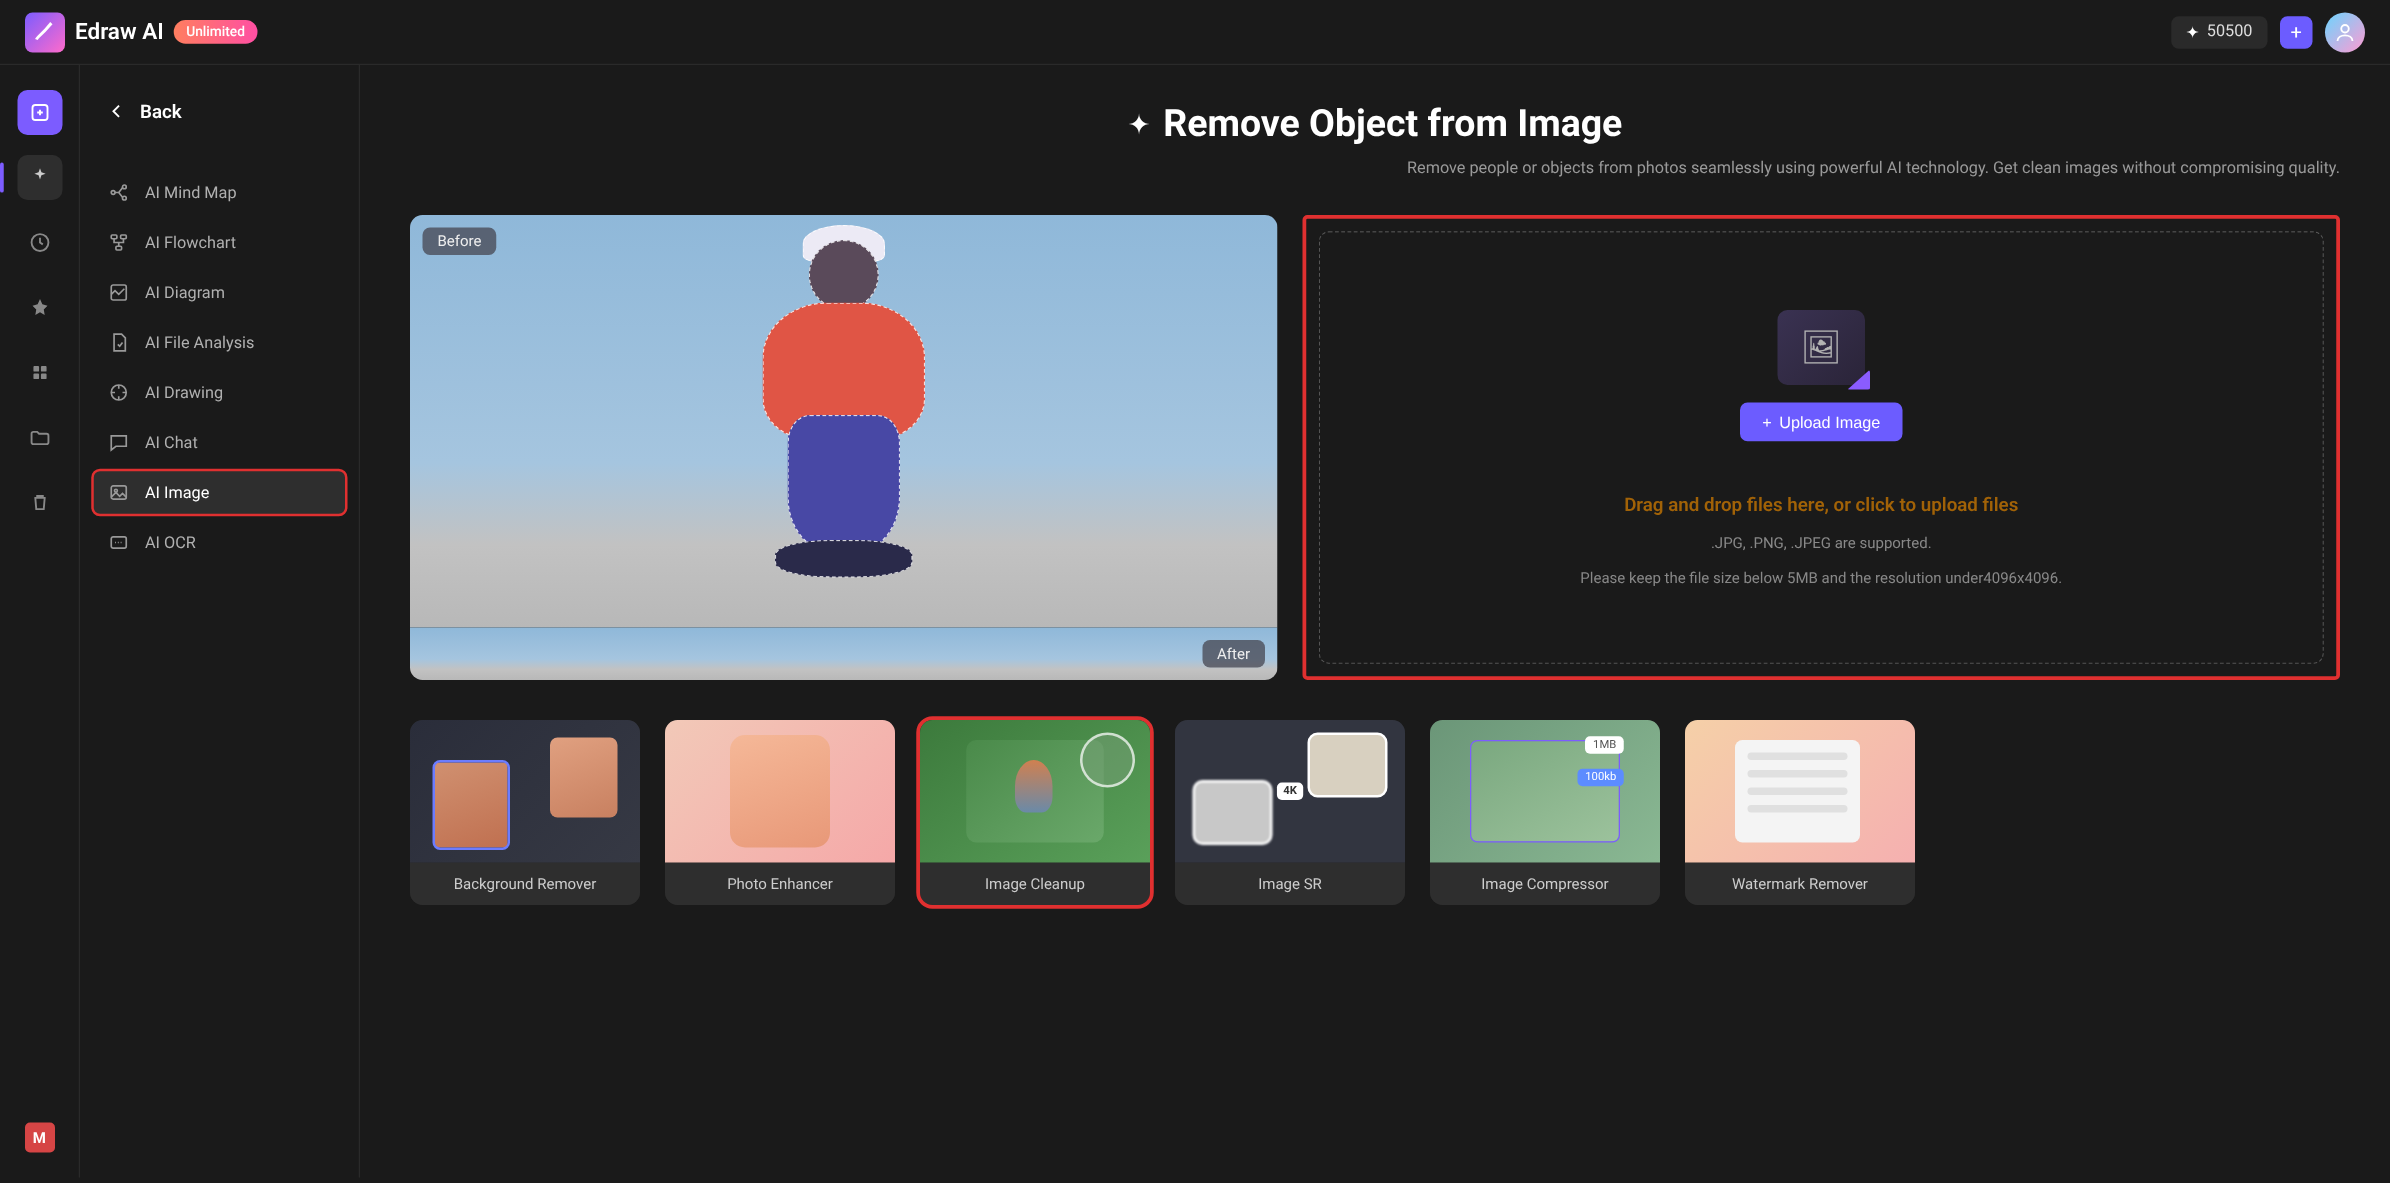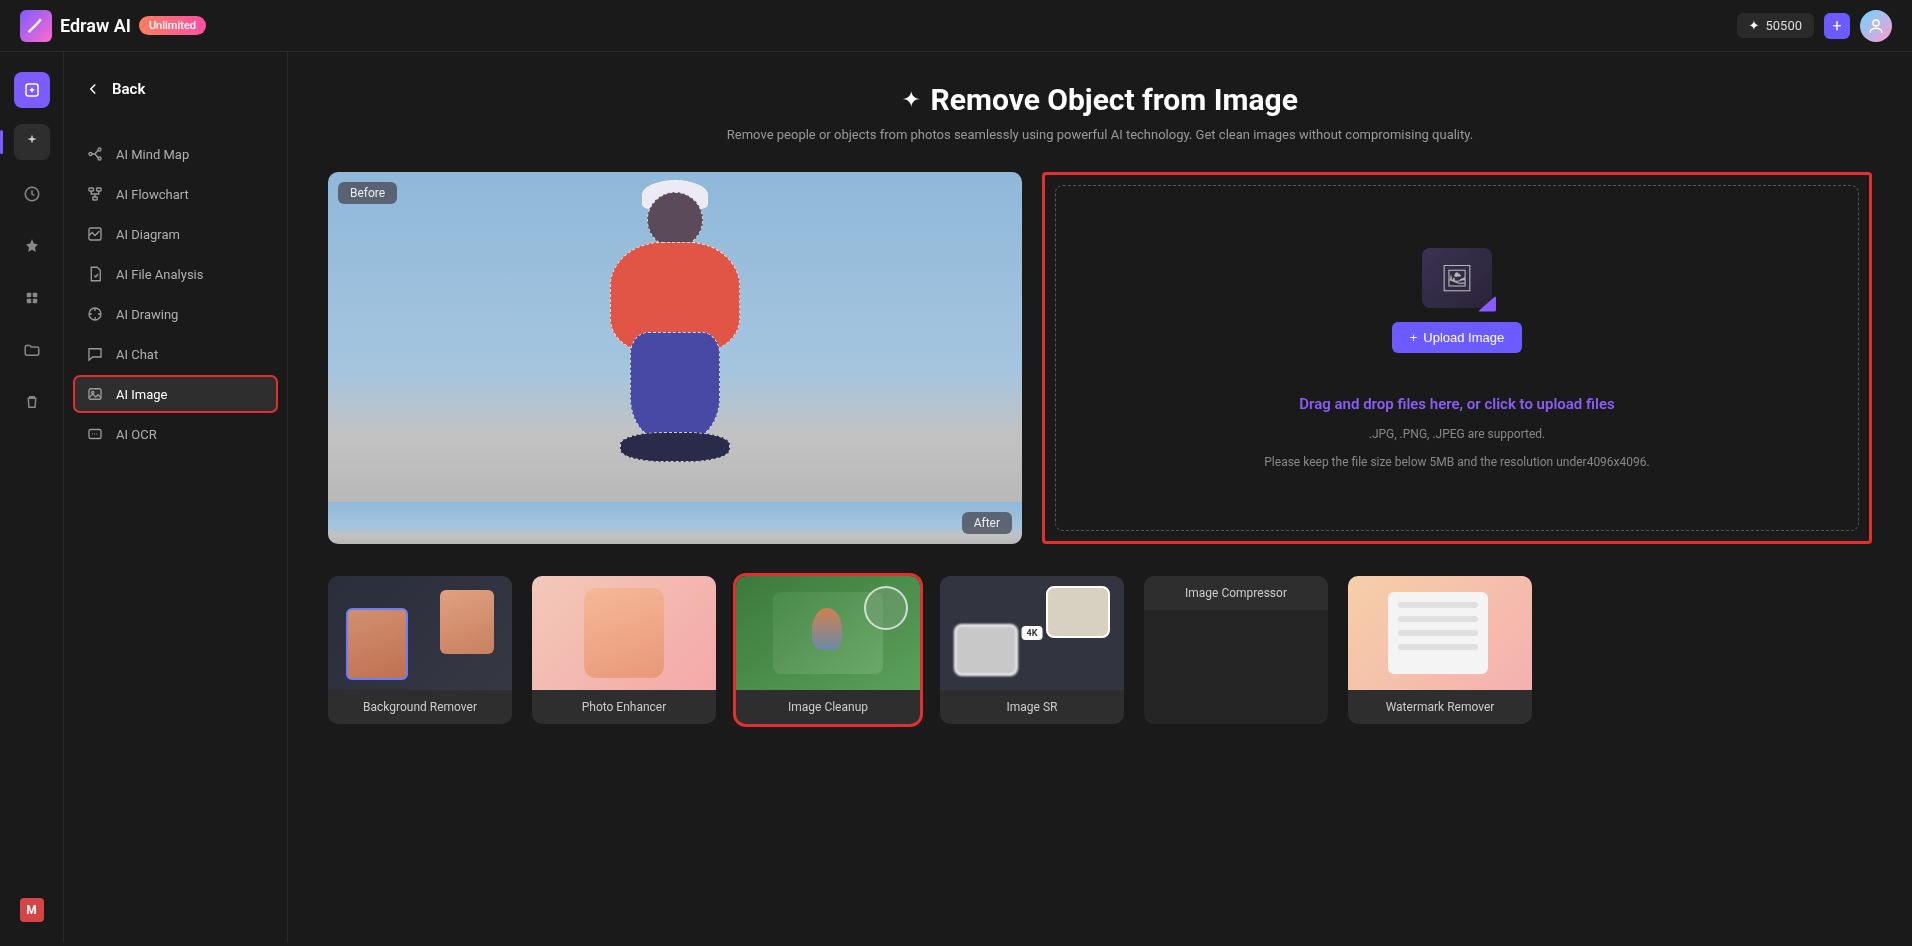--- a/index.html
+++ b/index.html
@@ -186,20 +186,21 @@
 .page-title {
   font-size: 30px;
   font-weight: 700;
   color: #fff;
 }
 .sparkle-lg { font-size: 22px; color: #fff; }
 .page-subtitle {
   color: #999;
   font-size: 13px;
   margin-top: 10px;
+  text-align: right;
 }
 
 .work-row {
   display: flex;
   gap: 20px;
   margin-bottom: 32px;
 }
 
 
 .preview {
@@ -324,21 +325,21 @@
   border: none;
   padding: 8px 18px;
   border-radius: 6px;
   font-size: 13px;
   display: flex;
   align-items: center;
   gap: 6px;
   cursor: pointer;
 }
 .upload-headline {
-  color: #8b5cf6;
+  color: #a16207;
   font-weight: 600;
   font-size: 15px;
   margin-top: 28px;
 }
 .upload-sub {
   color: #888;
   font-size: 12px;
 }
 
 
@@ -633,20 +634,26 @@
       </div>
       <div class="tool-card">
         <div class="tool-thumb thumb-sr">
           <div class="cat1"></div>
             <div class="cat2"></div>
           <div class="fourk">4K</div>
         </div>
         <div class="tool-label">Image SR</div>
       </div>
       <div class="tool-card">
+        <div class="tool-thumb thumb-compress">
+          <div class="img">
+            <div class="badge1">1MB</div>
+            <div class="badge2">100kb</div>
+          </div>
+        </div>
         <div class="tool-label">Image Compressor</div>
       </div>
       <div class="tool-card">
         <div class="tool-thumb thumb-watermark">
           <div class="panel"></div>
         </div>
         <div class="tool-label">Watermark Remover</div>
       </div>
     </div>
   </div>

